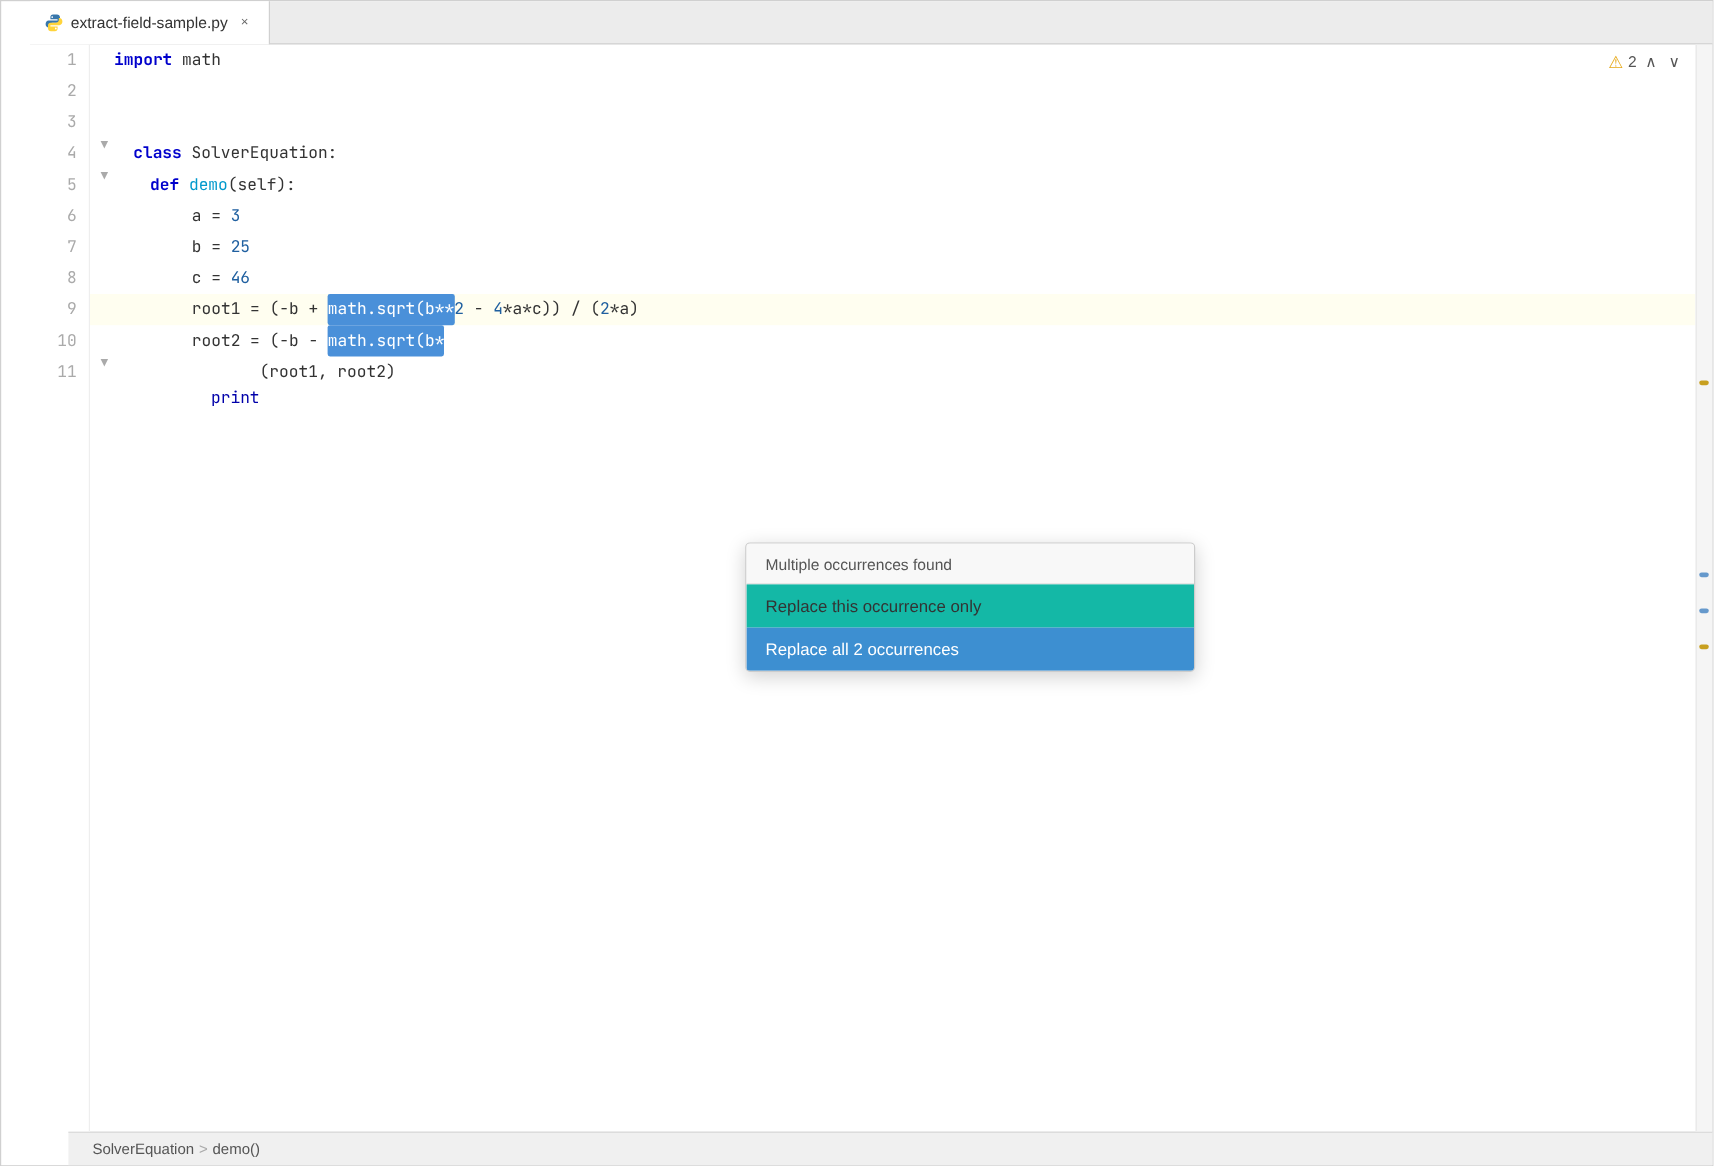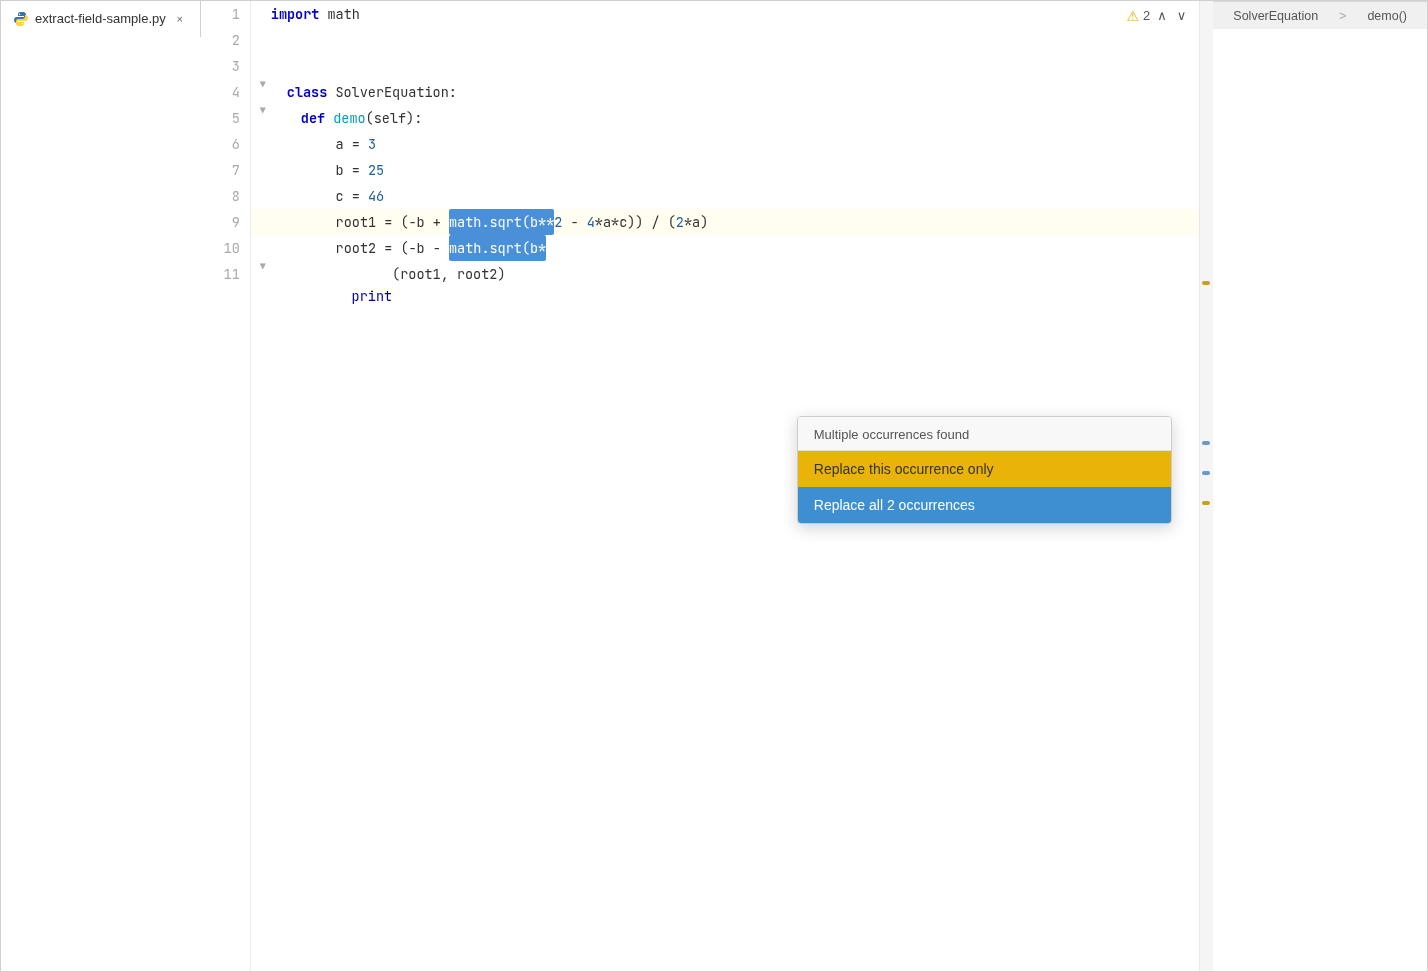--- a/index.html
+++ b/index.html
@@ -10,21 +10,23 @@
       width: 1428px;
       height: 972px;
       overflow: hidden;
     }
 
     .editor-window {
       width: 1428px;
       height: 972px;
       background: #ffffff;
       display: flex;
+      flex-direction: column;
       border: 1px solid #d0d0d0;
+      padding-left: 24px;
     }
 
     
     .tab-bar {
       display: flex;
       align-items: center;
       background: #ececec;
       height: 36px;
       border-bottom: 1px solid #d0d0d0;
       padding-left: 0;
@@ -208,39 +210,40 @@
       color: #555555;
       border-bottom: 1px solid #e0e0e0;
       background: #f8f8f8;
     }
 
     .popup-item {
       padding: 10px 16px;
       font-size: 14px;
       color: #333333;
       cursor: pointer;
-      background: #eab308;
+      background: #14b8a6;
     }
 
     .popup-item.selected {
       background: #3d8fd1;
       color: #ffffff;
     }
 
     
     .status-bar {
       height: 28px;
       background: #f0f0f0;
       border-top: 1px solid #d8d8d8;
       display: flex;
       align-items: center;
       padding: 0 20px;
       font-size: 12.5px;
       color: #555;
-      gap: 17px;
+      gap: 0;
+      margin-left: 32px;
     }
 
     .status-separator {
       color: #aaa;
       margin: 0 4px;
     }
 
     
     .py-icon {
       width: 16px;

